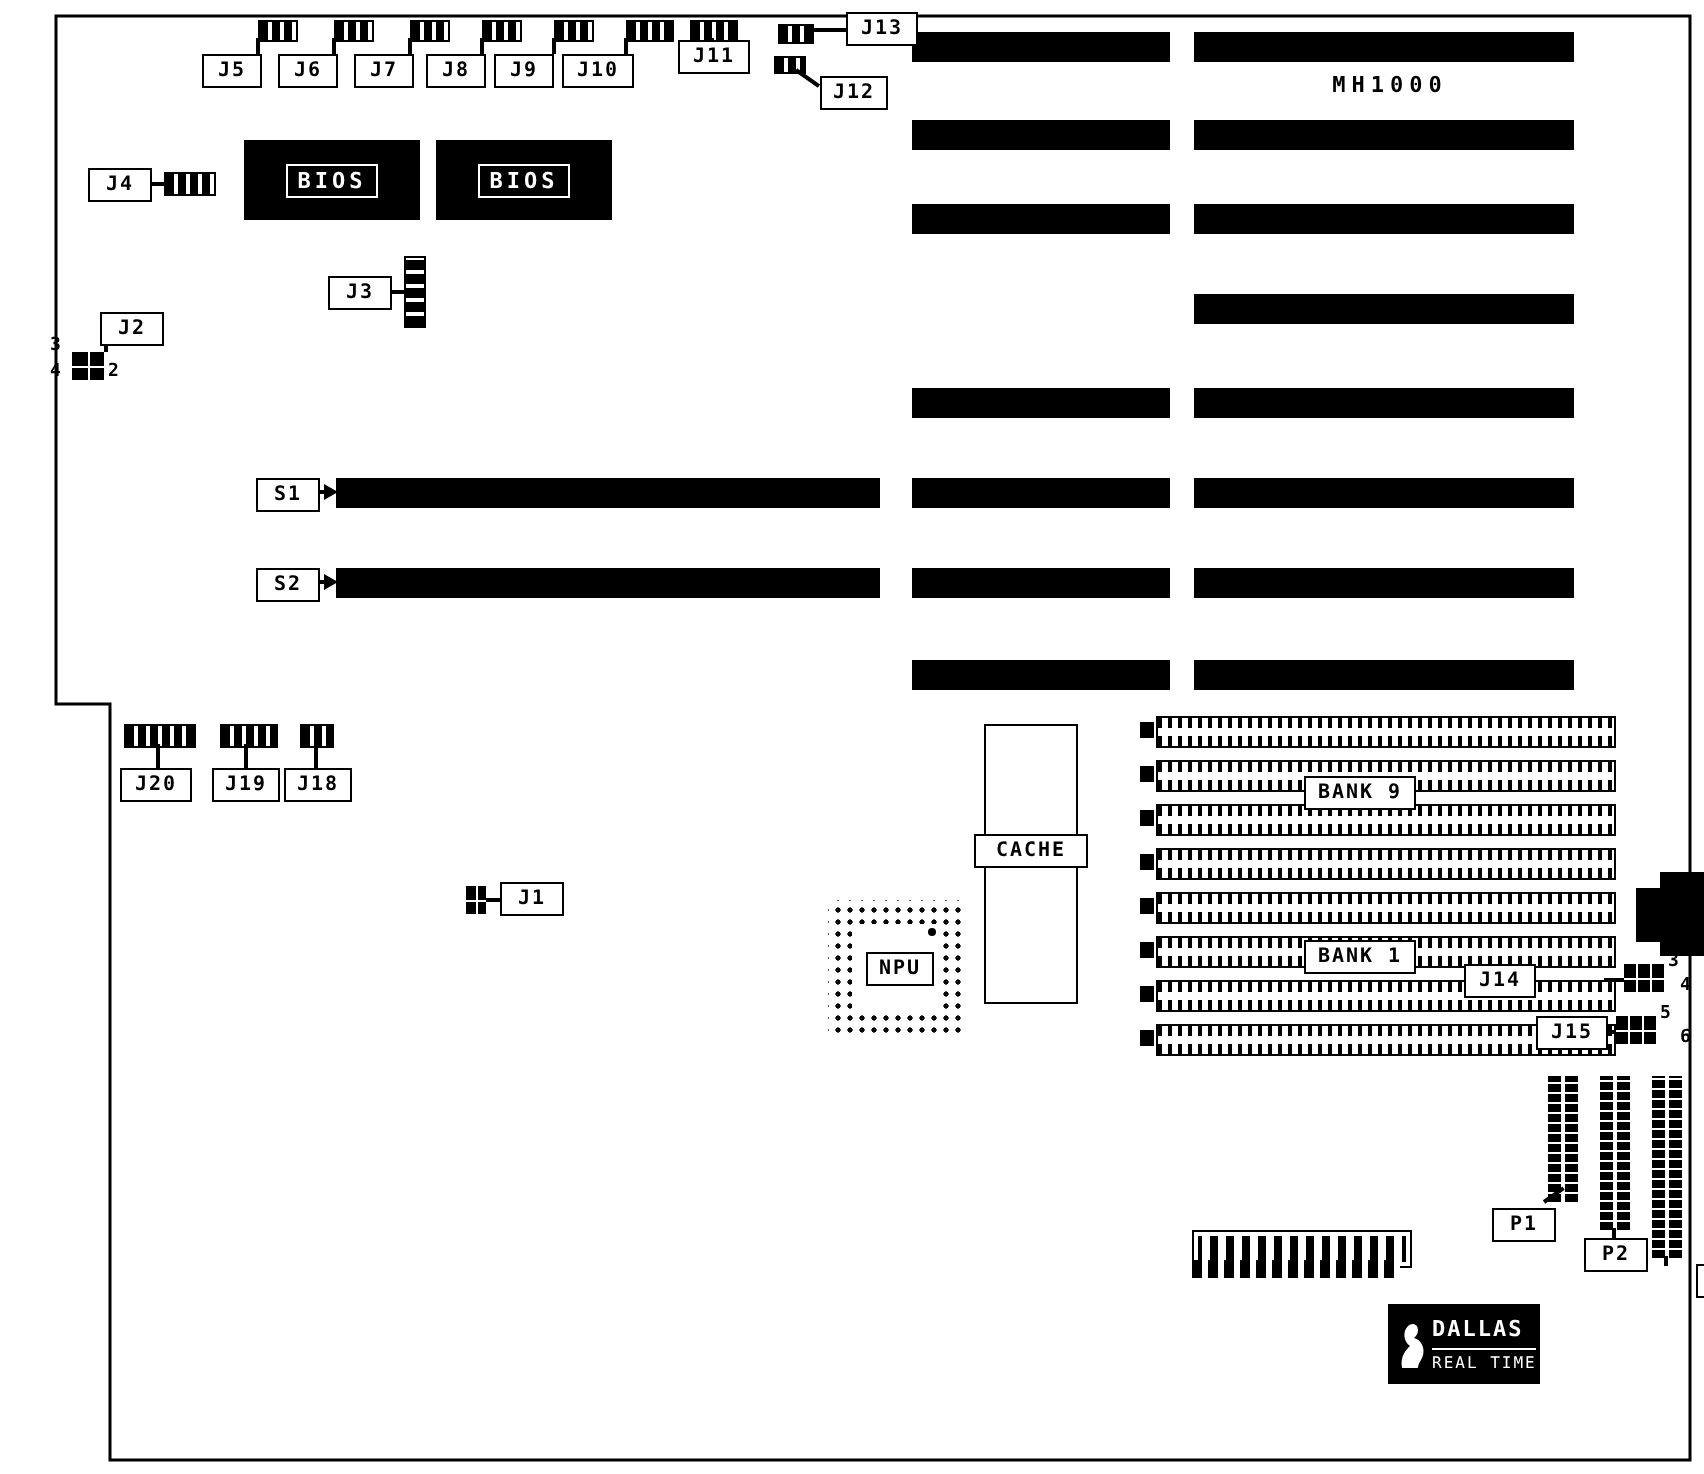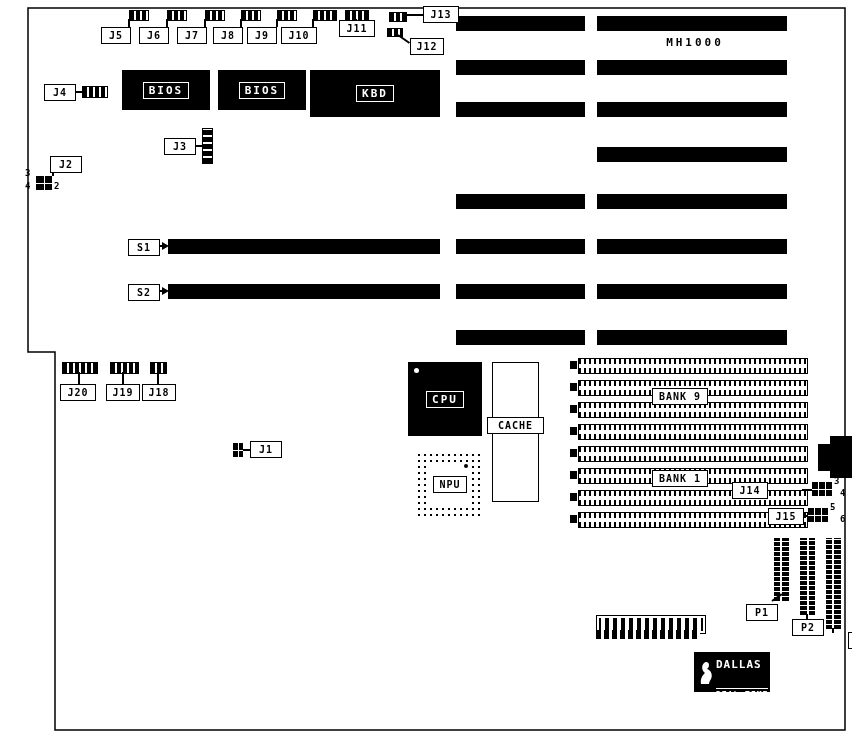--- a/index.html
+++ b/index.html
@@ -41,21 +41,21 @@
   .pin-num{position:absolute;font-size:9px;font-weight:bold;line-height:9px;z-index:7}
   .npu{position:absolute;background-color:#fff;
        background-image:radial-gradient(#000 1.2px,transparent 1.4px);
        background-size:6px 6px;background-position:2px 2px;z-index:3}
   .npu-center{position:absolute;inset:12px;background:#fff}
   .dot-w{position:absolute;width:5px;height:5px;border-radius:50%;background:#fff}
   .dot-b{position:absolute;width:4px;height:4px;border-radius:50%;background:#000}
   .mh{position:absolute;font-size:11px;letter-spacing:3px;font-weight:bold;text-align:center;z-index:3}
   .rtc{position:absolute;background:#000;color:#fff;z-index:3}
   .rtc-brand{position:absolute;left:22px;top:6px;font-size:11px;font-weight:bold;letter-spacing:1px}
-  .rtc-prod{position:absolute;left:22px;top:36px;font-size:8px;font-weight:bold;letter-spacing:1px;border-top:1px solid #fff;padding-top:2px}
+  .rtc-prod{position:absolute;left:22px;top:22px;font-size:8px;font-weight:normal;letter-spacing:1px;border-top:1px solid #fff;padding-top:2px}
   .black{position:absolute;background:#000;z-index:3}
   .pinrow-top{position:absolute;border:1px solid #000;background-color:#fff;padding:2px;
        background-image:repeating-linear-gradient(90deg,#000 0 4px,#fff 4px 8px);
        background-clip:content-box;z-index:3}
   .pinrow-bot{position:absolute;background:repeating-linear-gradient(90deg,#000 0 5px,#fff 5px 8px);z-index:3}
 </style>
 </head>
 <body>
 
 <div class="a" id="board" style="left:0;top:0;width:852px;height:737px">
@@ -97,23 +97,20 @@
   <div class="callout" style="left:44px;top:84px;width:30px">J4</div>
   <div class="leader" style="left:74px;top:91px;width:8px;height:2px"></div>
   <div class="hdr" style="left:82px;top:86px;width:24px;height:10px"></div>
 
   <div class="chip" style="left:122px;top:70px;width:88px;height:40px">
     <span class="chip-tag">BIOS</span>
   </div>
   <div class="chip" style="left:218px;top:70px;width:88px;height:40px">
     <span class="chip-tag">BIOS</span>
   </div>
-  <div class="chip" style="left:310px;top:70px;width:130px;height:47px">
-    <span class="chip-tag">KBD</span>
-  </div>
 
   <div class="callout" style="left:164px;top:138px;width:30px">J3</div>
   <div class="leader" style="left:194px;top:145px;width:8px;height:2px"></div>
   <div class="vhdr" style="left:202px;top:128px;width:9px;height:34px"></div>
 
   <div class="callout" style="left:50px;top:156px;width:30px">J2</div>
   <div class="leader" style="left:52px;top:171px;width:2px;height:5px"></div>
   <div class="grid2" style="left:36px;top:176px;width:16px;height:14px"></div>
   <div class="pin-num" style="left:25px;top:169px">3</div>
   <div class="pin-num" style="left:25px;top:182px">4</div>
@@ -155,24 +152,20 @@
   <div class="leader" style="left:122px;top:372px;width:2px;height:12px"></div>
   <div class="leader" style="left:157px;top:372px;width:2px;height:12px"></div>
   <div class="callout" style="left:60px;top:384px;width:34px">J20</div>
   <div class="callout" style="left:106px;top:384px;width:32px">J19</div>
   <div class="callout" style="left:142px;top:384px;width:32px">J18</div>
 
   <div class="grid2" style="left:233px;top:443px;width:10px;height:14px"></div>
   <div class="leader" style="left:243px;top:449px;width:7px;height:2px"></div>
   <div class="callout" style="left:250px;top:441px;width:30px">J1</div>
 
-  <div class="chip" style="left:408px;top:362px;width:74px;height:74px">
-    <div class="dot-w" style="left:6px;top:6px"></div>
-    <span class="chip-tag">CPU</span>
-  </div>
 
   <div class="outline" style="left:492px;top:362px;width:45px;height:138px"></div>
   <div class="callout" style="left:487px;top:417px;width:55px">CACHE</div>
 
   <div class="npu" style="left:414px;top:450px;width:68px;height:68px">
     <div class="npu-center"></div>
     <div class="dot-b" style="right:14px;top:14px"></div>
   </div>
   <div class="callout" style="left:433px;top:476px;width:32px">NPU</div>
 

